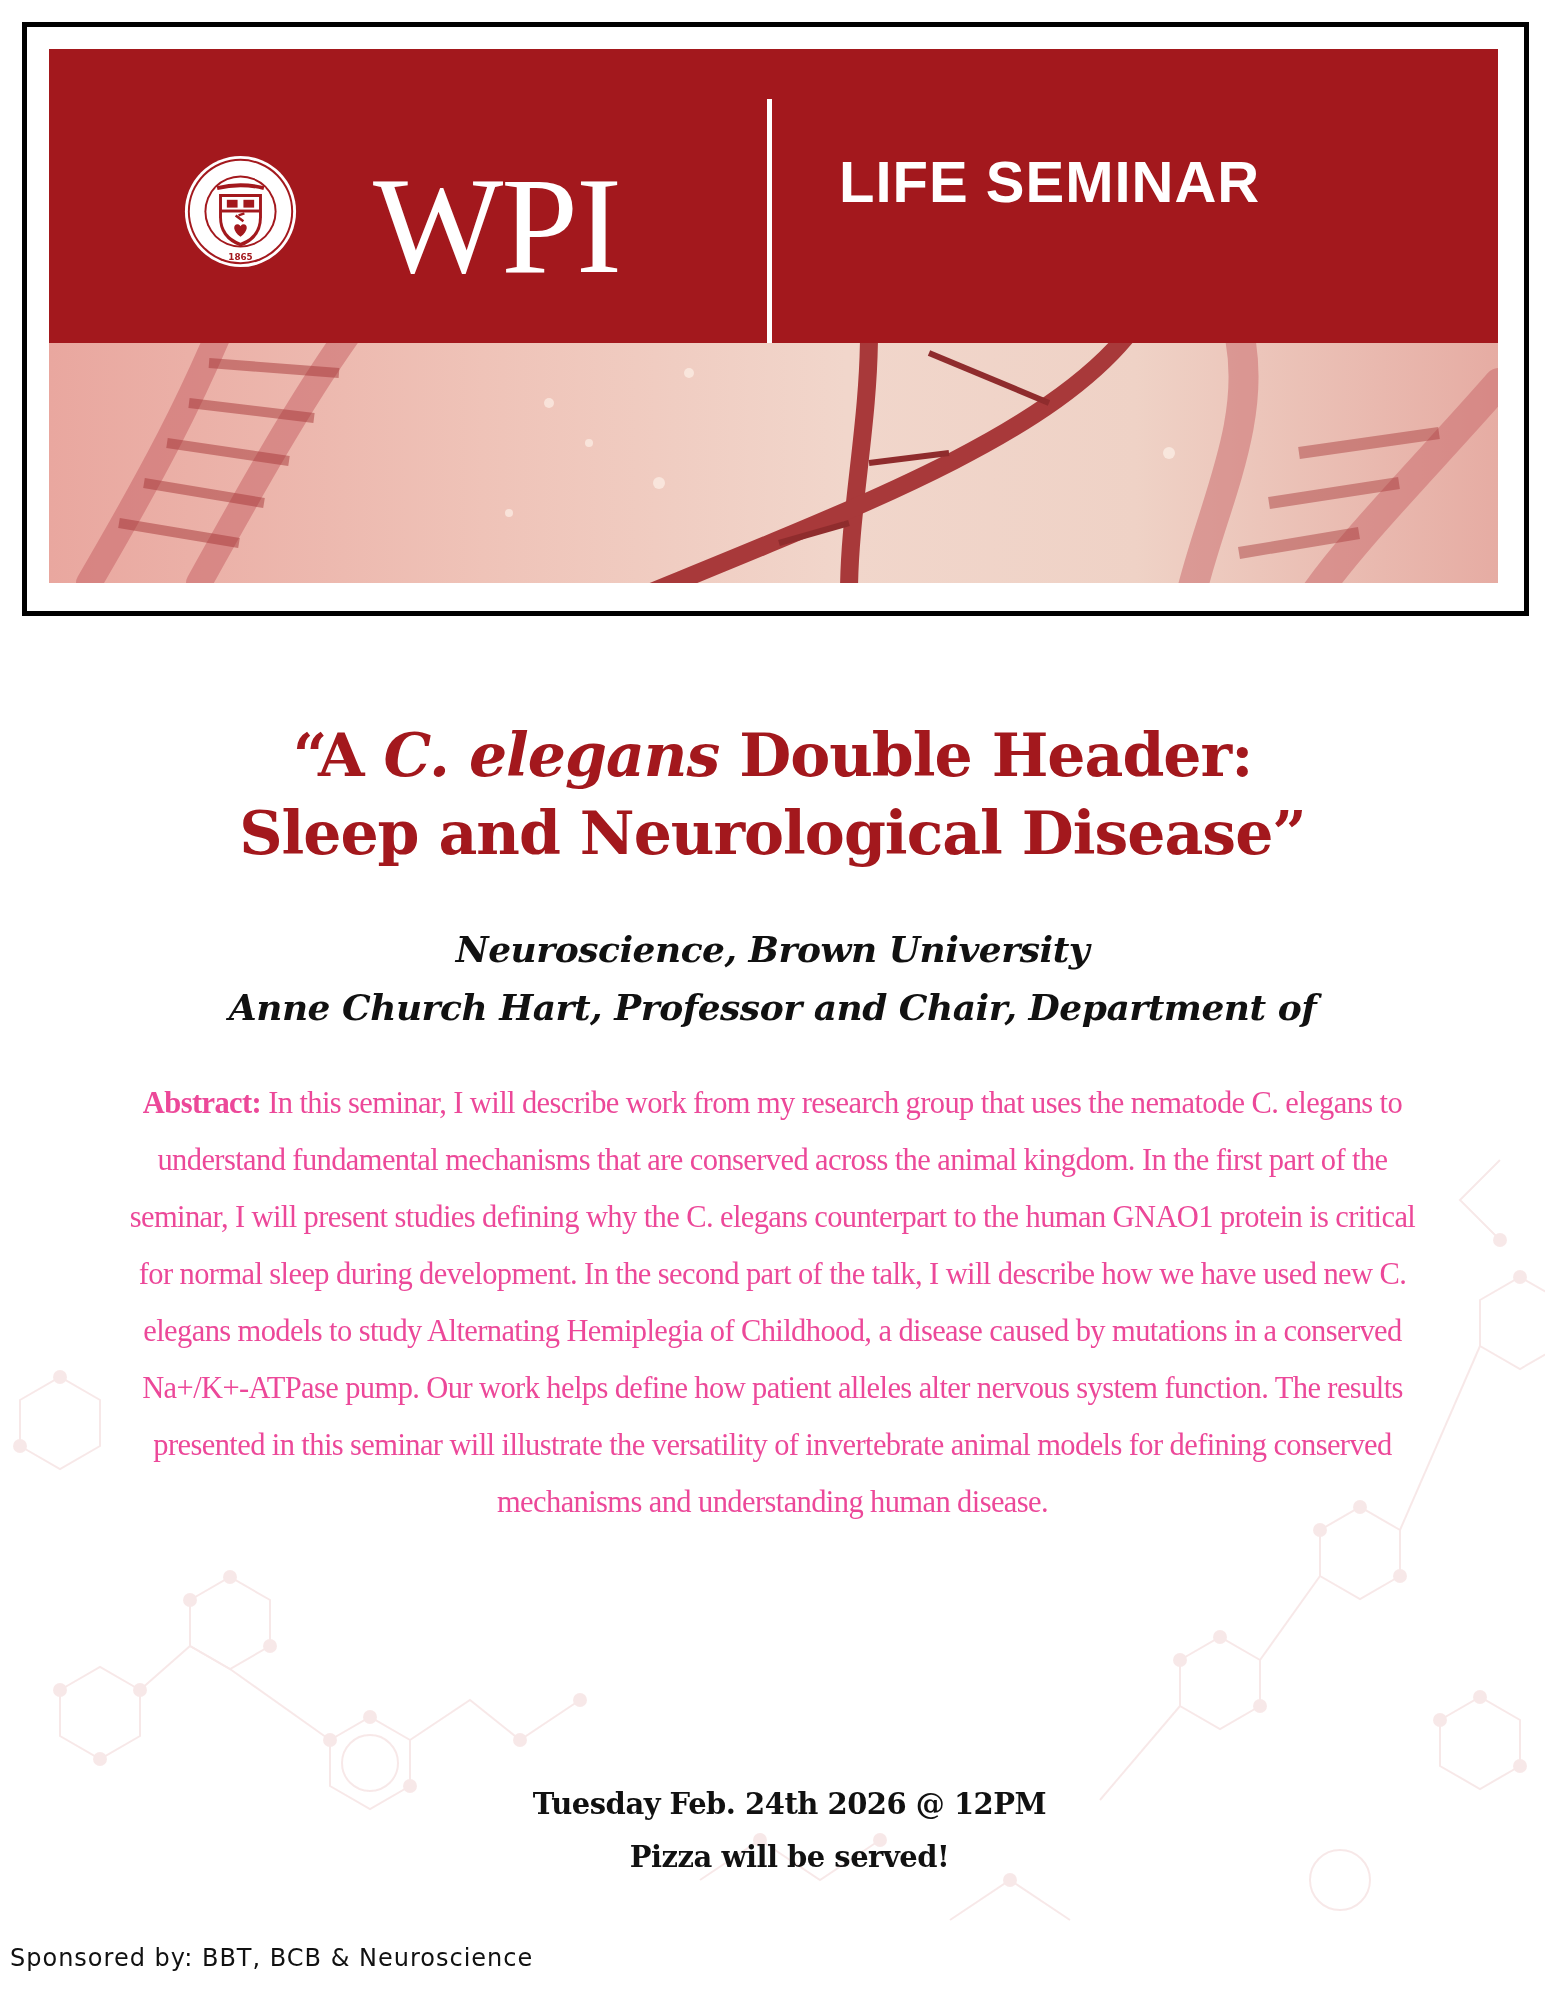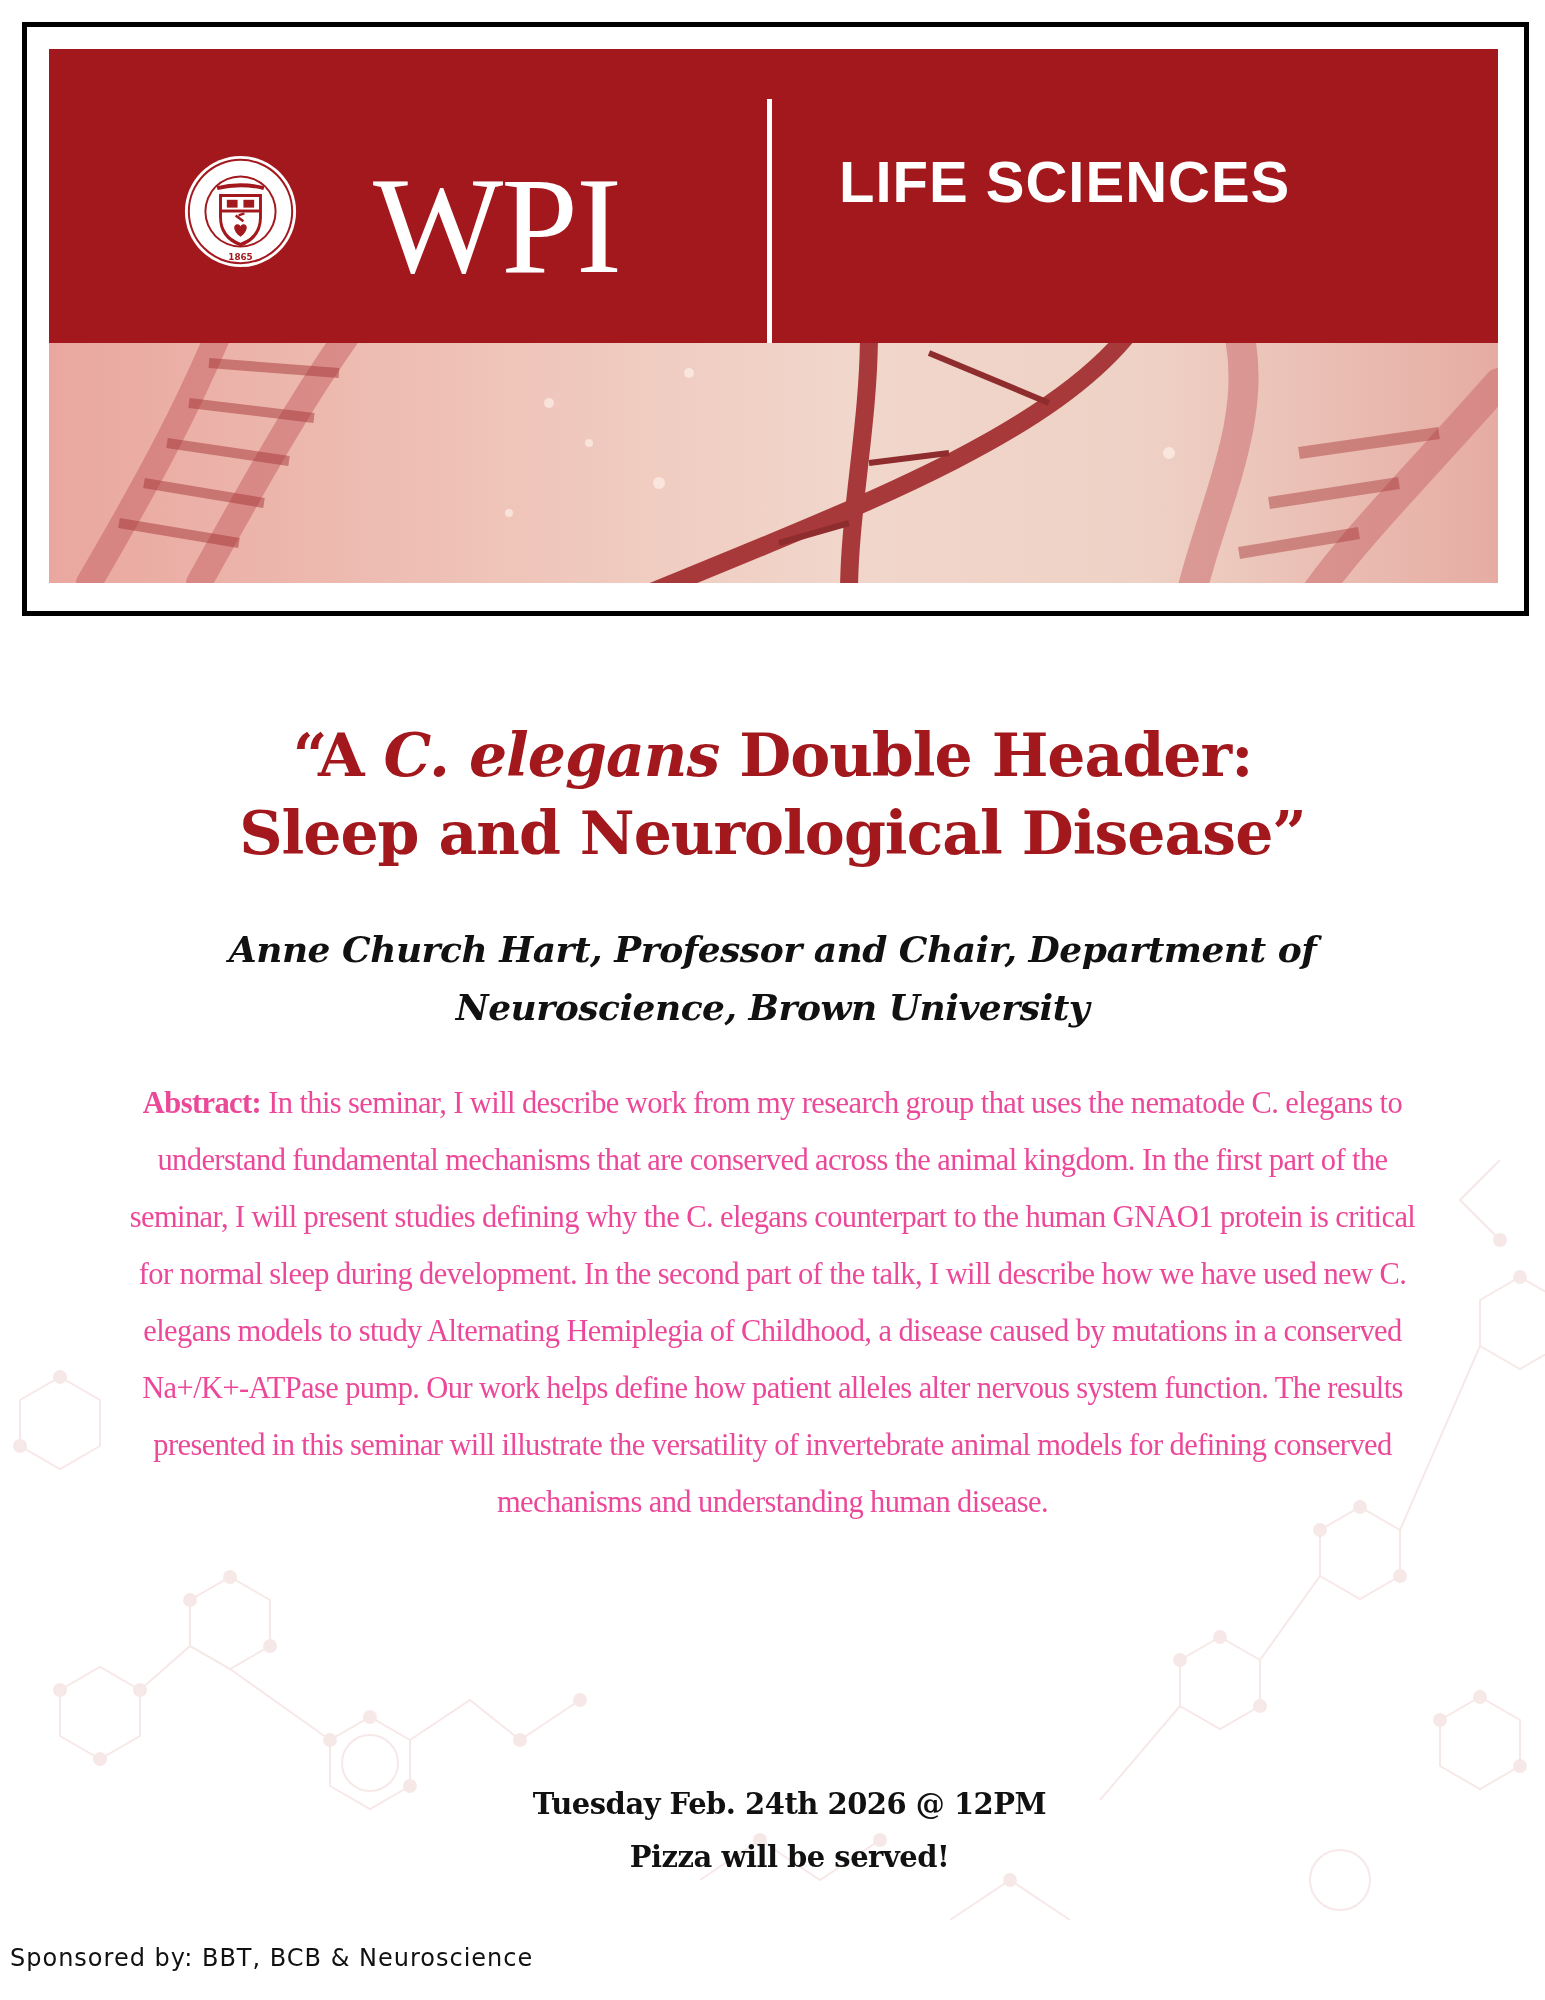--- a/index.html
+++ b/index.html
@@ -103,21 +103,21 @@
       <rect x="46" y="48" width="11" height="8" fill="#a3181d"></rect>
       <rect x="63" y="48" width="11" height="8" fill="#a3181d"></rect>
       <path d="M60 86 C52 80 52 73 57 73 C59 73 60 75 60 75 C60 75 61 73 63 73 C68 73 68 80 60 86 Z" fill="#a3181d"></path>
       <path d="M55 64 L63 70 M58 64 L64 62" stroke="#a3181d" stroke-width="2.5"></path>
       <path d="M36 36 Q60 30 84 36" stroke="#a3181d" stroke-width="4" fill="none"></path>
       <text x="60" y="110" text-anchor="middle" font-size="9" fill="#a3181d" font-family="DejaVu Sans, sans-serif" font-weight="bold">1865</text>
     </svg>
     <div class="wpi">WPI</div>
     <div class="divider"></div>
     <div class="series">
-      <div>LIFE SCIENCES</div>
+      <div>LIFE SEMINAR</div>
     </div>
   </div>
   <div class="banner-img">
     <svg width="1449" height="240" viewBox="0 0 1449 240" xmlns="http://www.w3.org/2000/svg">
 
       <g stroke="#c9676a" stroke-width="26" fill="none" opacity="0.55" stroke-linecap="round">
         <path d="M170 -10 C140 60 110 120 40 240"></path>
         <path d="M300 -10 C250 60 200 150 150 240"></path>
       </g>
       <g stroke="#a7393a" stroke-width="10" opacity="0.5">
@@ -160,22 +160,22 @@
   </div>
 </div>
 
 <div class="content">
   <h1 class="talk-title">
     <span>“A </span><em>C. elegans</em><span> Double Header:</span><br>
     <span>Sleep and Neurological Disease”</span>
   </h1>
 
   <div class="speaker">
+    <div>Neuroscience, Brown University</div>
     <div>Anne Church Hart, Professor and Chair, Department of</div>
-    <div>Neuroscience, Brown University</div>
   </div>
 
   <p class="abstract"><b>Abstract:</b><span> In this seminar, I will describe work from my research group that uses the nematode C. elegans to understand fundamental mechanisms that are conserved across the animal kingdom. In the first part of the seminar, I will present studies defining why the C. elegans counterpart to the human GNAO1 protein is critical for normal sleep during development. In the second part of the talk, I will describe how we have used new C. elegans models to study Alternating Hemiplegia of Childhood, a disease caused by mutations in a conserved Na+/K+-ATPase pump. Our work helps define how patient alleles alter nervous system function. The results presented in this seminar will illustrate the versatility of invertebrate animal models for defining conserved mechanisms and understanding human disease.</span></p>
 
   <div class="event">
     <div>Tuesday Feb. 24th 2026 @ 12PM</div>
     <div>Pizza will be served!</div>
   </div>
 
   <div class="sponsor">Sponsored by: BBT, BCB &amp; Neuroscience</div>

